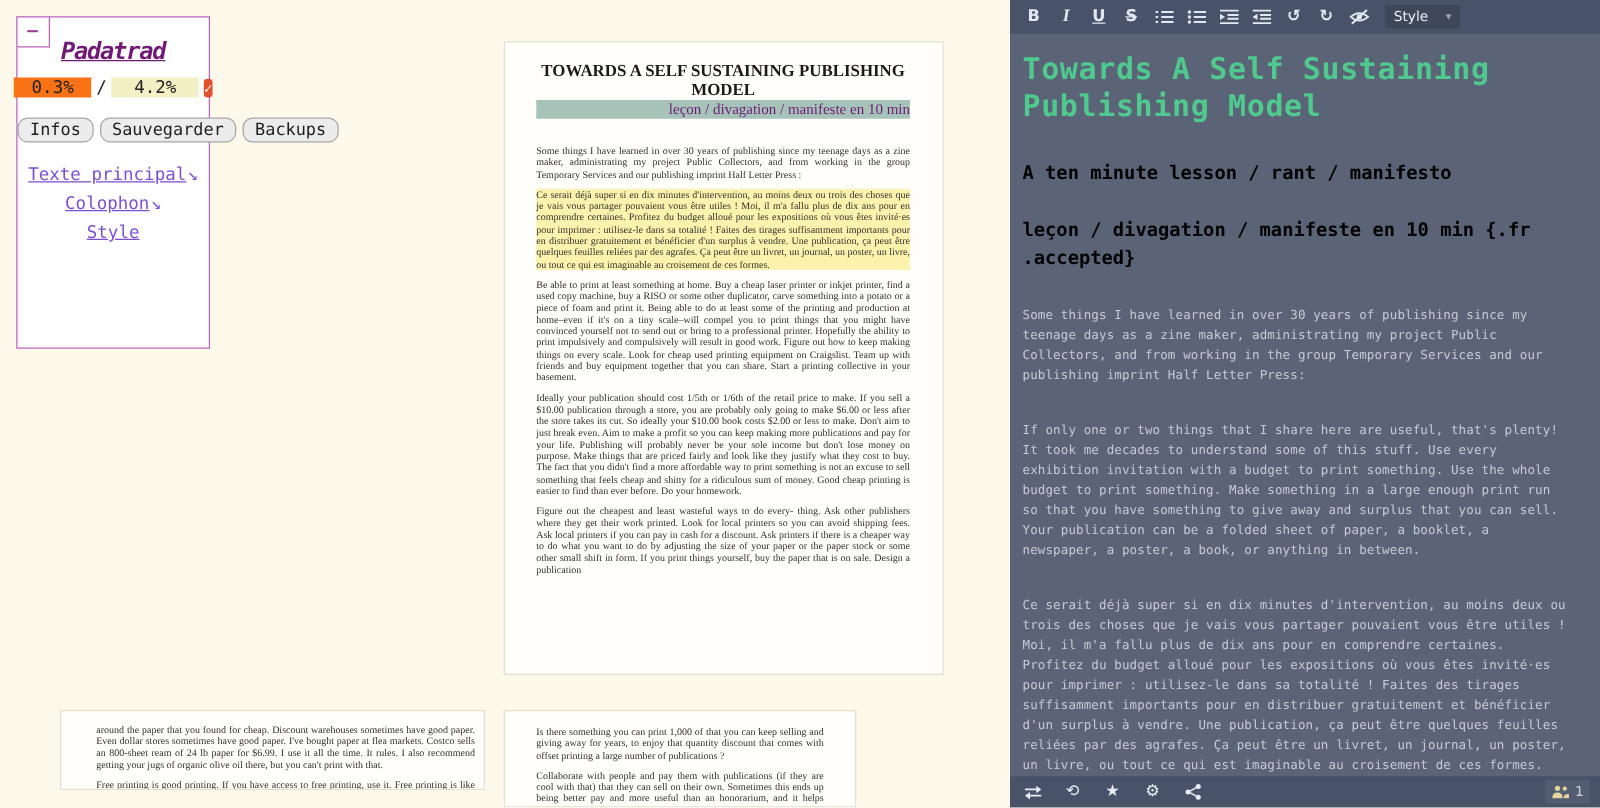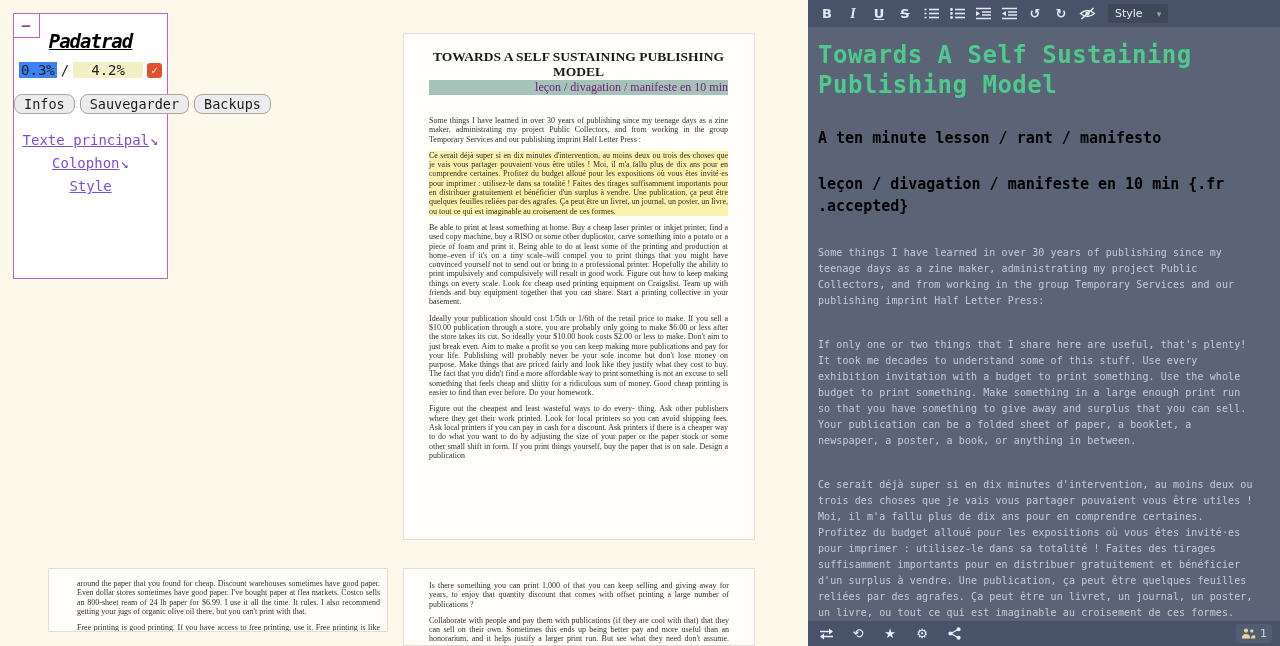--- a/index.html
+++ b/index.html
@@ -8,40 +8,40 @@
 
   
   .workspace { position:relative; width:808px; height:646px; background:#fcf9ea; overflow:hidden; flex:none; }
 
   .control-panel { position:absolute; left:13px; top:13px; width:155px; height:266px;
     background:#ffffff; border:1.5px solid #bd63bd; }
   .collapse-btn { position:absolute; left:-1.5px; top:-1.5px; width:27px; height:25px;
     background:#fff; border:1.5px solid #bd63bd; color:#9c3f96; font-weight:bold;
     display:flex; align-items:center; justify-content:center; font-size:14px; cursor:pointer; }
   .panel-title { margin-top:16px; text-align:center; font-size:19px; font-weight:bold;
-    font-style:italic; text-decoration:underline; color:#000000; letter-spacing:-1px; }
+    font-style:italic; text-decoration:underline; color:#701a75; letter-spacing:-1px; }
   .stats-row { margin-top:10px; display:flex; align-items:center; justify-content:center;
     gap:4px; font-size:14px; color:#222; }
-  .stat-a { background:#3b82f6; padding:0 2px; }
+  .stat-a { background:#f97316; padding:0 14px; }
   .stat-b { background:#f3f0c6; padding:0 18px; }
   .checkbox { width:15px; height:15px; background:#e1512e; border-radius:3px; color:#fff;
     font-size:11px; line-height:15px; text-align:center; display:inline-block; cursor:pointer; }
   .btn-col { margin-top:16px; display:flex; flex-direction:row; align-items:center; gap:5px; }
   .panel-btn { font-family:"DejaVu Sans Mono", monospace; font-size:13.5px; color:#1d1d1d;
     background:#ececec; border:1px solid #a6a6a6; border-radius:8px; padding:1px 9px; cursor:pointer; }
   .link-col { margin-top:18px; display:flex; flex-direction:column; align-items:center; gap:7px;justify-content:space-between; }
   .panel-link { color:#7b4fd2; text-decoration:underline; font-size:14px; cursor:pointer; }
   .panel-link .arr { text-decoration:none; display:inline-block; margin-left:1px; }
 
   
   .page { position:absolute; background:#fffefb; border:1px solid #e3dfd2; overflow:hidden;
     font-family:"Liberation Serif", serif; color:#332f2a; }
   .page-1 { left:403px; top:33px; width:352px; height:507px; padding:15px 26px 0 25px; }
   .page-2 { left:48px;  top:568px; width:340px; height:64px; padding:10px 7px 0 28px; }
-  .page-3 { left:403px; top:568px; width:352px; height:78px; padding:12px 25px 0 25px; }
+  .page-3 { left:403px; top:568px; width:282px; height:78px; padding:12px 25px 0 25px; }
   .doc-title { text-align:center; font-weight:bold; font-size:13.5px; line-height:15px; color:#1c1a17; }
   .doc-subtitle { margin-top:1px; text-align:right; font-size:12px; background:#a6c3ba;
     color:#701a75; line-height:15px; }
   .page p { font-size:8px; line-height:9.3px; text-align:justify; margin-top:7px; }
   .page-1 p:first-of-type { margin-top:21px; }
   .hl-yellow { background:#fbf3ad; }
 
   
   .editor { width:472px; height:646px; display:flex; flex-direction:column; background:#5a6476; flex:none; }
   .toolbar { height:27px; flex:none; background:#485369; display:flex; align-items:center;

